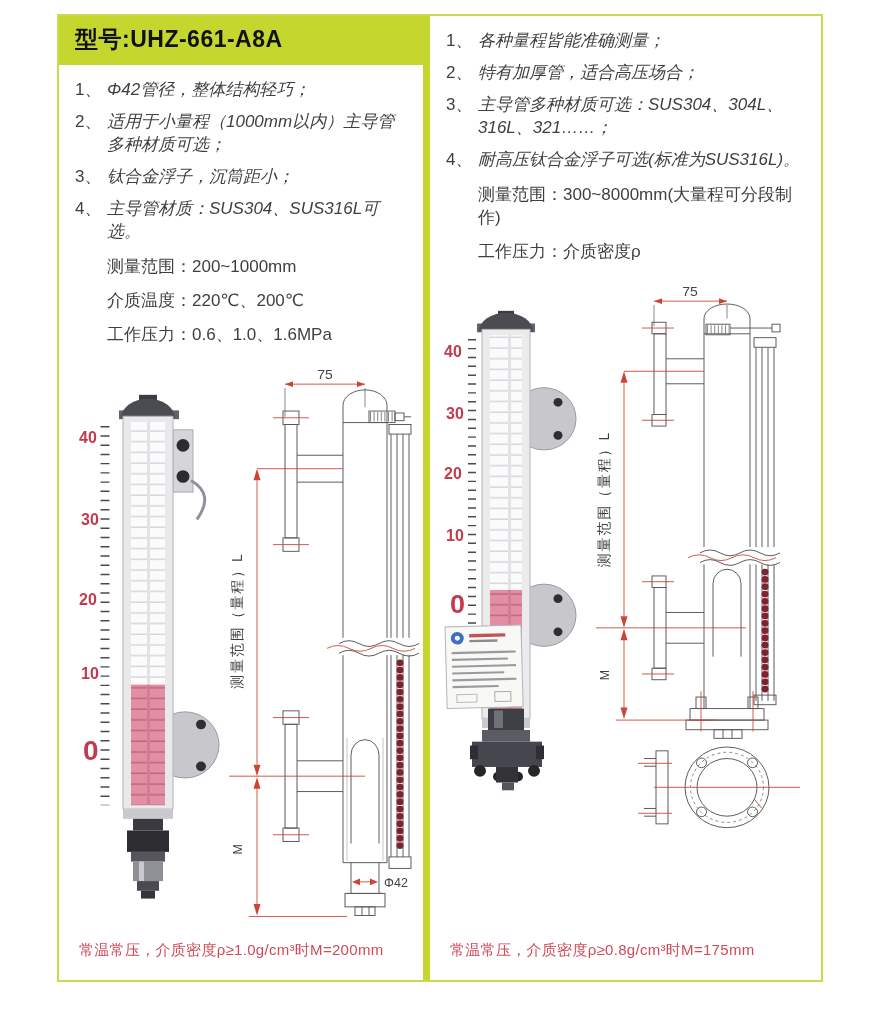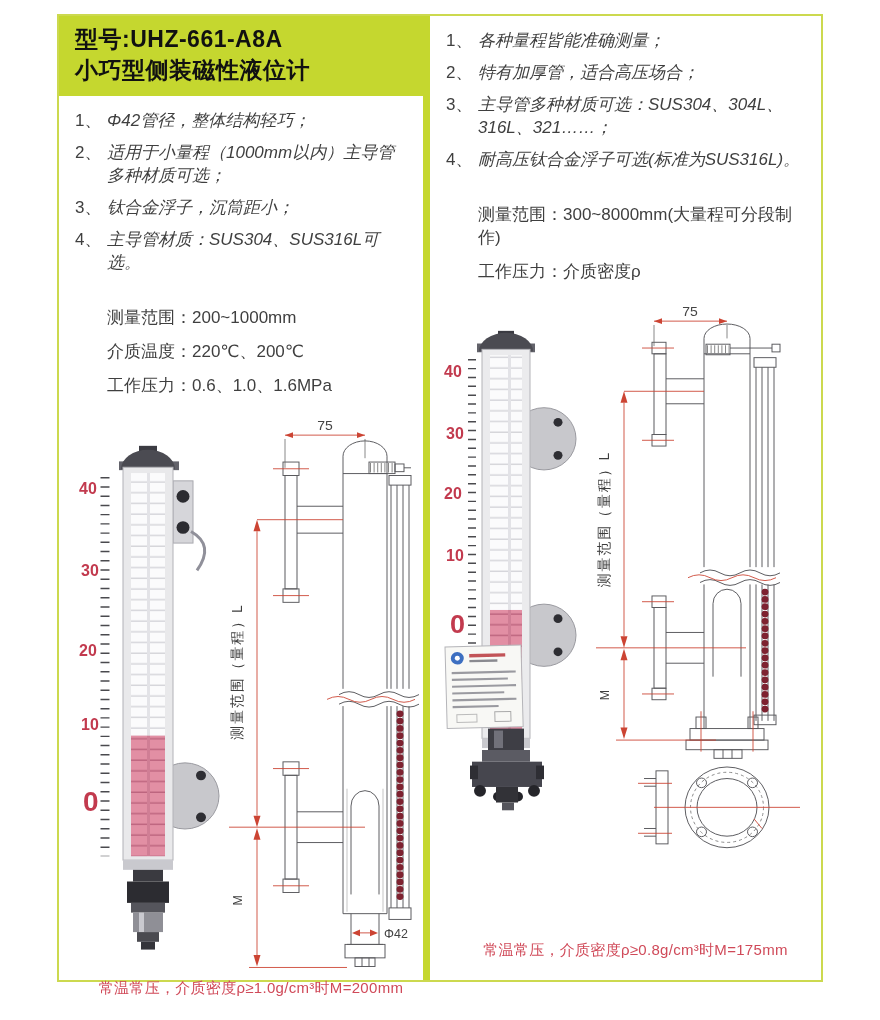--- a/index.html
+++ b/index.html
@@ -20,45 +20,44 @@
   .col-header{
     background:#c5d72f;color:#111;
     padding:8px 10px 10px 16px;
     font-size:23px;font-weight:700;line-height:31px;
     letter-spacing:0.5px;
   }
   .features{padding:14px 8px 0 12px;font-size:17px;line-height:1.35;color:#3f3f3f;}
   .feat{display:flex;margin-bottom:9px;}
   .feat .num{flex:0 0 32px;padding-left:4px;}
   .feat .txt{flex:1;padding-right:4px;font-style:italic;}
-  .specs{padding:2px 8px 0 48px;font-size:17px;color:#3f3f3f;margin-top:20px;}
+  .specs{padding:2px 8px 0 48px;font-size:17px;color:#3f3f3f;}
   .spec-line{margin-bottom:11px;}
   .figs{display:flex;align-items:flex-start;margin-top:6px;}
   .figs.left-figs{padding-left:20px;}
   .figs.right-figs{padding-left:14px;}
   .photo-svg{margin-top:26px;}
   .draw-svg{margin-left:2px;}
   .footnote{
     margin-top:auto;padding:0 0 20px 20px;
-    color:#d04a59;font-size:15px;letter-spacing:0.3px;text-align:center;
+    color:#d04a59;font-size:15px;letter-spacing:0.3px;
   }
   svg text{font-family:"Liberation Sans","DejaVu Sans",sans-serif;}
   .scale-num{font-weight:700;fill:#c23a4e;}
   .dim-txt{fill:#444;}
   .cjk-dim{fill:#3d3d3d;letter-spacing:2px;}
 </style>
 </head>
 <body>
 
 <div class="sheet">
 
   <div class="col col-left">
     <div class="col-header">
       <div>型号:UHZ-661-A8A</div>
-      <div>小巧型侧装磁性液位计</div>
     </div>
 
     <div class="features">
       <div class="feat">
         <span class="num">1、</span>
         <span class="txt">Φ42管径，整体结构轻巧；</span>
       </div>
       <div class="feat">
         <span class="num">2、</span>
         <span class="txt">适用于小量程（1000mm以内）主导管多种材质可选；</span>

